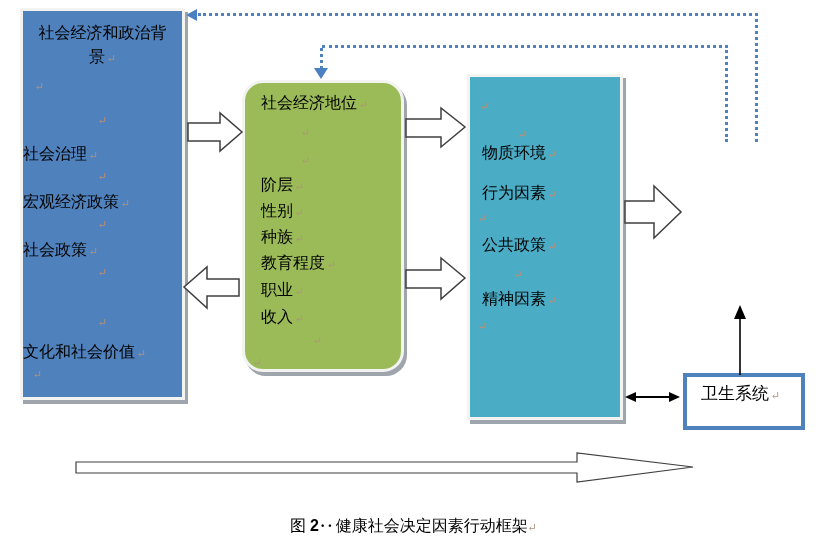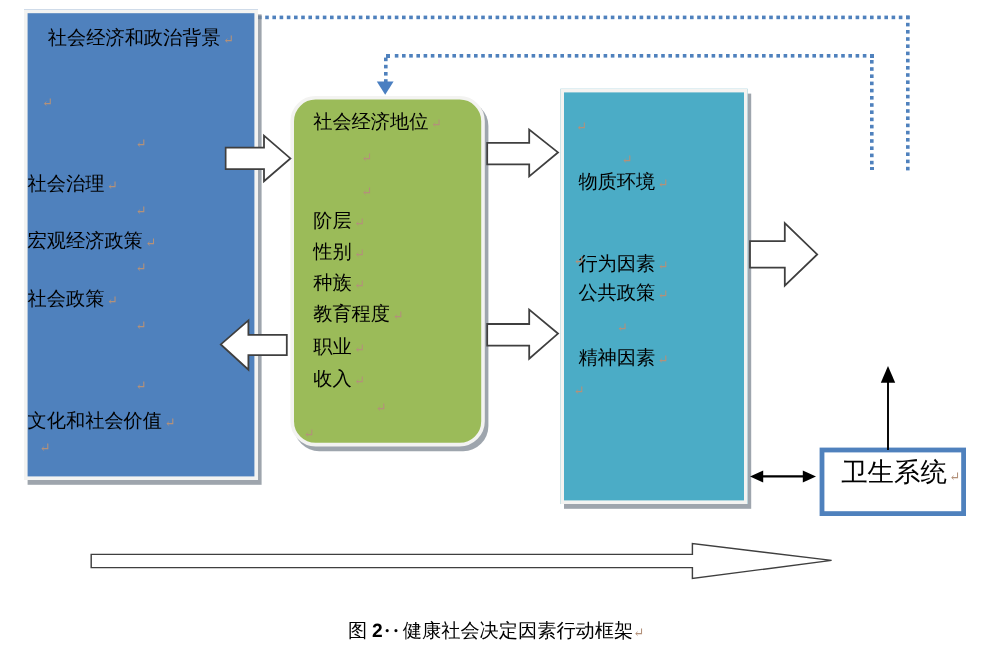--- a/index.html
+++ b/index.html
@@ -37,21 +37,21 @@
 
   <div class="dot-h" style="left:198px;top:13px;width:560px;"></div>
   <div class="dot-v" style="left:755px;top:13px;height:129px;"></div>
   <div class="tri tri-left" style="left:186px;top:9px;"></div>
 
   <div class="dot-h" style="left:322px;top:45px;width:406px;"></div>
   <div class="dot-v" style="left:725px;top:45px;height:97px;"></div>
   <div class="dot-v" style="left:320px;top:48px;height:21px;"></div>
   <div class="tri tri-down" style="left:314px;top:68px;"></div>
 
-  <div class="box shadowed ctx" style="left:20px;top:8px;width:195px;height:392px;">
+  <div class="box shadowed ctx" style="left:20px;top:8px;width:165px;height:392px;">
     <div class="tline ctx-title wret">社会经济和政治背景</div>
     <span class="pm" style="left:12px;top:70px;"></span>
     <span class="pm c" style="top:104px;"></span>
     <div class="tline center wret" style="top:133px;">社会治理</div>
     <span class="pm c" style="top:160px;"></span>
     <div class="tline center wret" style="top:181px;">宏观经济政策</div>
     <span class="pm c" style="top:208px;"></span>
     <div class="tline center wret" style="top:229px;">社会政策</div>
     <span class="pm c" style="top:256px;"></span>
     <span class="pm c" style="top:306px;"></span>
@@ -70,31 +70,31 @@
     <div class="tline wret" style="left:16px;top:197px;">职业</div>
     <div class="tline wret" style="left:16px;top:224px;">收入</div>
     <span class="pm" style="left:68px;top:252px;"></span>
     <span class="pm" style="left:8px;top:274px;"></span>
   </div>
 
   <div class="box shadowed mid" style="left:467px;top:74px;width:156px;height:346px;">
     <span class="pm" style="left:10px;top:24px;"></span>
     <span class="pm" style="left:48px;top:52px;"></span>
     <div class="tline wret" style="left:12px;top:66px;">物质环境</div>
-    <div class="tline wret" style="left:12px;top:106px;margin-top:28px;">行为因素</div>
+    <div class="tline wret" style="left:12px;top:106px;">行为因素</div>
     <span class="pm" style="left:8px;top:136px;"></span>
     <div class="tline wret" style="left:12px;top:158px;">公共政策</div>
     <span class="pm" style="left:44px;top:192px;"></span>
     <div class="tline wret" style="left:12px;top:212px;">精神因素</div>
     <span class="pm" style="left:8px;top:244px;"></span>
   </div>
 
 
   <div class="box outlined" style="left:683px;top:373px;width:122px;height:57px;">
-    <div class="tline wret" style="left:14px;top:7px;font-size:22px;">卫生系统</div>
+    <div class="tline wret" style="left:14px;top:7px;font-size:17px;">卫生系统</div>
   </div>
 
   <svg class="arrow-svg" style="left:187px;top:111px;" width="57" height="42" viewBox="0 0 57 42">
     <polygon points="1,12 33,12 33,2 55,21 33,40 33,30 1,30" fill="#ffffff" stroke="#3f3f3f" stroke-width="1.5"></polygon>
   </svg>
 
   <svg class="arrow-svg" style="left:182px;top:265px;" width="58" height="45" viewBox="0 0 58 45">
     <polygon points="57,14 25,14 25,2 2,22 25,43 25,31 57,31" fill="#ffffff" stroke="#3f3f3f" stroke-width="1.5"></polygon>
   </svg>
 

